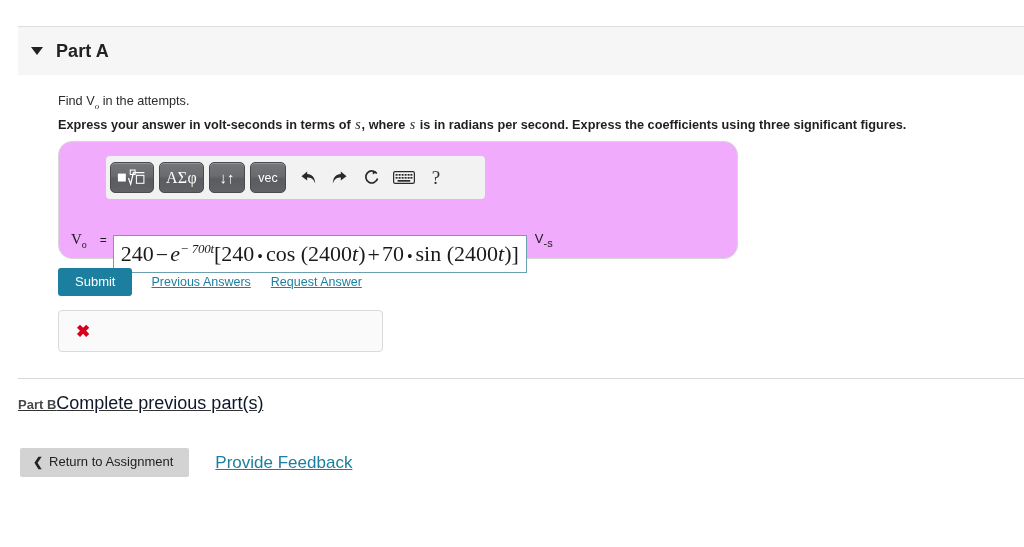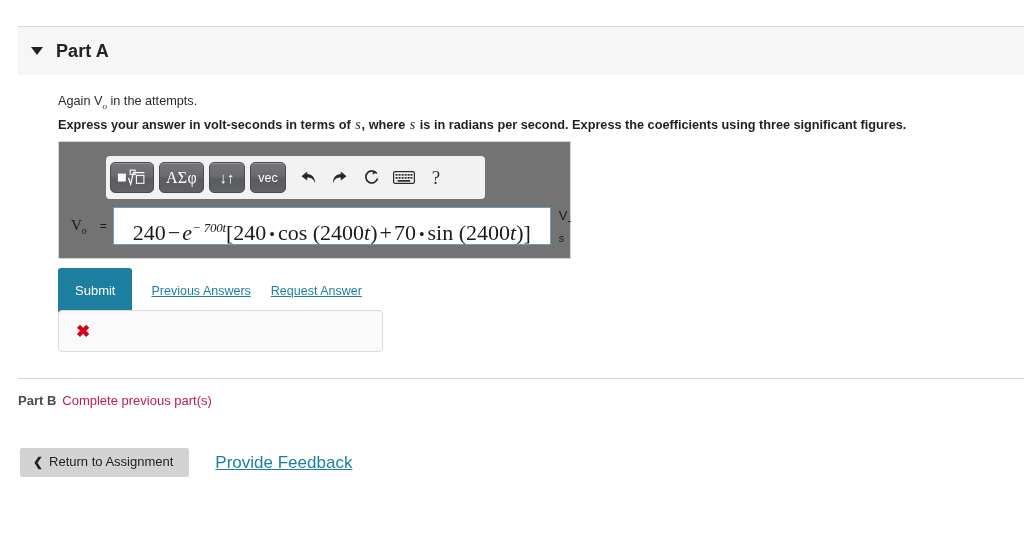--- a/index.html
+++ b/index.html
@@ -80,25 +80,25 @@
     font-weight: normal;
     font-size: 14px;
     padding: 0 1px;
   }
 
   
   .answer-panel {
     position: absolute;
     left: 58px;
     top: 141px;
-    width: 513px;
+    width: 680px;
     height: 118px;
     border: 1px solid #d6d6d6;
-    border-radius: 1px;
-    background: #737373;
+    border-radius: 14px;
+    background: #f0abfc;
     box-sizing: border-box;
   }
 
   .mathbar {
     position: absolute;
     left: 47px;
     top: 14px;
     width: 379px;
     height: 43px;
     background: #f2f2f2;
@@ -169,25 +169,26 @@
   .eq-equals {
     font-family: "Liberation Sans", sans-serif;
     font-size: 12px;
     color: #1a1a1a;
     margin: 0 6px 0 3px;
   }
   .answer-box {
     border: 1px solid #6d9fb3;
     background: #ffffff;
     height: 38px;
-    padding: 0 19px;
-    display: flex;
-    align-items: flex-end;
+    padding: 0 7px;
+    display: flex;
+    align-items: center;
     box-sizing: border-box;
     cursor: text;
+    margin-top: 28px;
   }
   .expr {
     font-family: "Liberation Serif", serif;
     font-size: 22px;
     color: #1a1a1a;
     white-space: nowrap;
     line-height: 1;
   }
   .expr i { font-style: italic; }
   .expr .sup {
@@ -214,21 +215,21 @@
     display: flex;
     align-items: center;
   }
   .btn-submit {
     background: #1d7fa0;
     color: #ffffff;
     border: none;
     border-radius: 3px;
     font-family: "Liberation Sans", sans-serif;
     font-size: 13px;
-    padding: 16px 17px;
+    padding: 7px 17px;
     cursor: pointer;
     line-height: 1.1;
   }
   .link {
     color: #1d7fa0;
     font-size: 12.5px;
     font-weight: normal;
     text-decoration: underline;
     margin-left: 20px;
     cursor: pointer;
@@ -270,30 +271,31 @@
     width: 1006px;
     height: 1px;
     background: #d8d8d8;
   }
   .partb-row {
     position: absolute;
     left: 18px;
     top: 393px;
     display: flex;
     align-items: baseline;
+    text-decoration: underline;
   }
   .partb-label {
     font-size: 13px;
     font-weight: bold;
     color: #4a4a4a;
   }
   .partb-status {
-    font-size: 13px;
-    color: #be185d;
-    margin-left: 6px;
+    font-size: 18px;
+    color: #0f172a;
+    margin-left: 0;
   }
 
   
   .footer {
     position: absolute;
     left: 20px;
     top: 448px;
     display: flex;
     align-items: center;
   }
@@ -328,21 +330,21 @@
 <div class="part-header">
   <span class="caret">
     <svg width="12" height="8" viewBox="0 0 12 8" aria-hidden="true">
       <polygon points="0,0 12,0 6,8" fill="#222222"></polygon>
     </svg>
   </span>
   <span class="part-title">Part A</span>
 </div>
 
 <div class="prompt-line">
-  <span>Again V</span><span class="mathvar"><sub>o</sub></span><span> in the attempts.</span>
+  <span>Find V</span><span class="mathvar"><sub>o</sub></span><span> in the attempts.</span>
 </div>
 
 <div class="instruction-line">
   <span>Express your answer in volt-seconds in terms of </span><span class="mi">s</span><span>, where </span><span class="mi">s</span><span> is in radians per second. Express the coefficients using three significant figures.</span>
 </div>
 
 <div class="answer-panel">
 
   <div class="mathbar">
 

